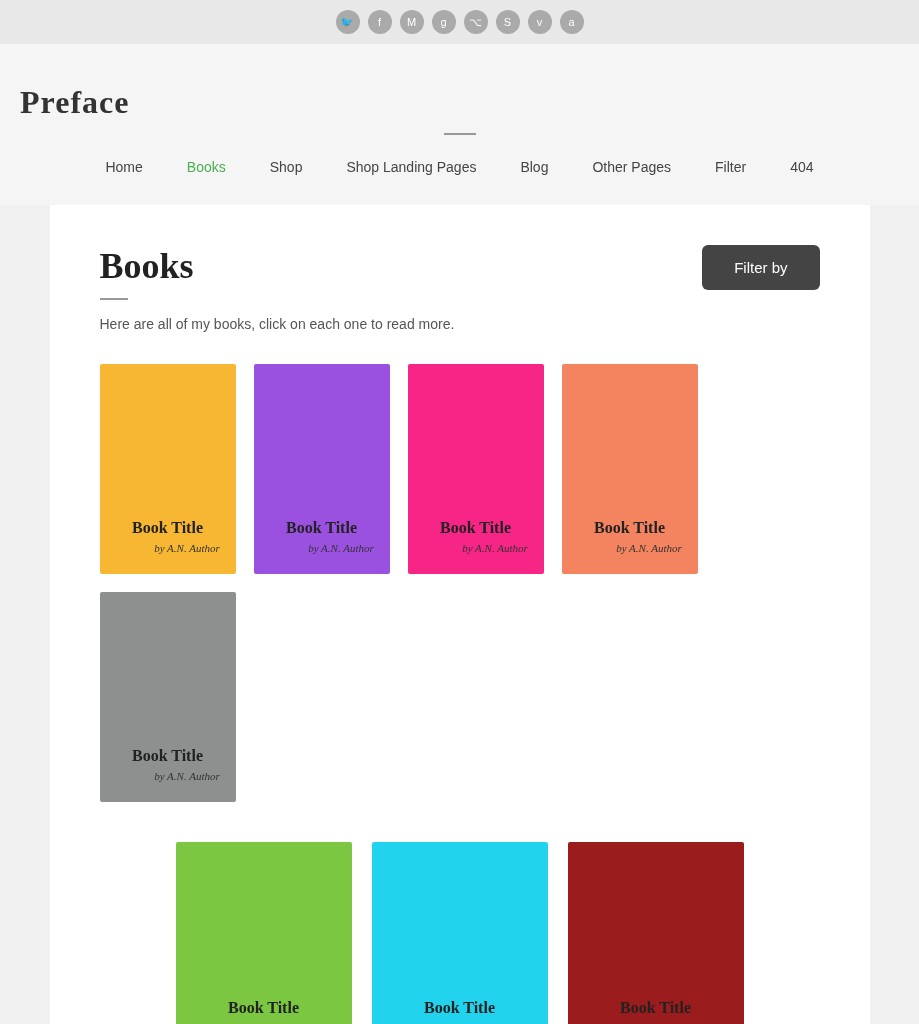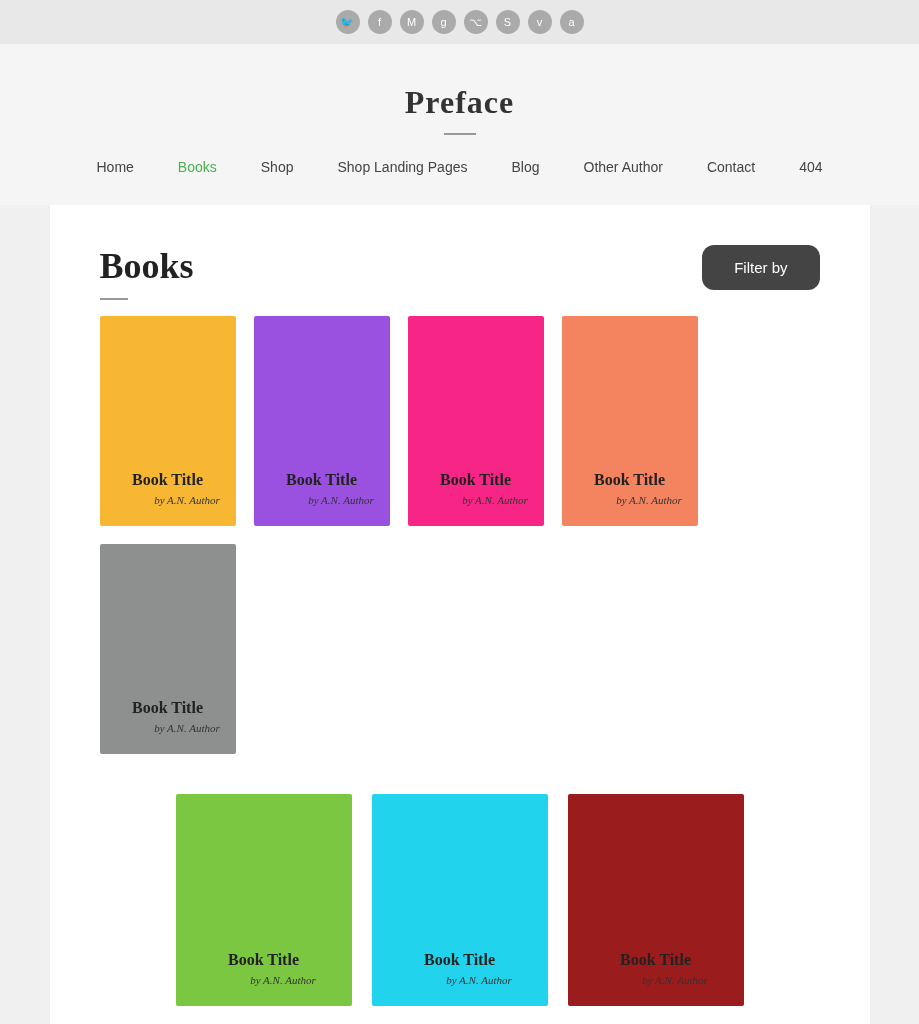--- a/index.html
+++ b/index.html
@@ -28,21 +28,20 @@
       justify-content: center;
       color: #fff;
       font-size: 11px;
       cursor: pointer;
       font-family: Arial, sans-serif;
     }
 
     
     .site-header {
       background: #f5f5f5;
-      text-align: center;
       padding: 40px 20px 0;
     }
     .site-title {
       font-size: 32px;
       font-weight: bold;
       color: #333;
       letter-spacing: 1px;
     }
     .site-title-divider {
       width: 32px;
@@ -92,21 +91,21 @@
       color: #222;
     }
     .filter-btn {
       background: #444;
       color: #fff;
       border: none;
       padding: 14px 32px;
       font-size: 15px;
       font-family: Arial, sans-serif;
       cursor: pointer;
-      border-radius: 12px;
+      border-radius: 6px;
     }
     .section-divider {
       width: 28px;
       height: 2px;
       background: #999;
       margin: 6px 0 16px;
     }
     .section-desc {
       font-family: Arial, sans-serif;
       font-size: 14px;
@@ -181,32 +180,33 @@
   <h1 class="site-title">Preface</h1>
   <div class="site-title-divider"></div>
 </div>
 
 <nav class="main-nav">
   <a class="nav-item">Home</a>
   <a class="nav-item active">Books</a>
   <a class="nav-item">Shop</a>
   <a class="nav-item">Shop Landing Pages</a>
   <a class="nav-item">Blog</a>
-  <a class="nav-item">Other Author</a>
-  <a class="nav-item">Contact</a>
+  <a class="nav-item">Other Pages</a>
+  <a class="nav-item">Filter</a>
   <a class="nav-item">404</a>
 </nav>
 
 <div class="main-content">
 
   <div class="section-header">
     <h2 class="section-title">Books</h2>
     <button class="filter-btn">Filter by</button>
   </div>
   <div class="section-divider"></div>
+  <p class="section-desc">Here are all of my books, click on each one to read more.</p>
 
   <div class="book-row row1">
   <div class="book-card size-sm" style="background: rgb(247, 183, 51);">
         <div class="book-title-text">Book Title</div>
         <div class="book-author-text">by A.N. Author</div>
       </div>
       <div class="book-card size-sm" style="background: rgb(155, 81, 224);">
         <div class="book-title-text">Book Title</div>
         <div class="book-author-text">by A.N. Author</div>
       </div>

